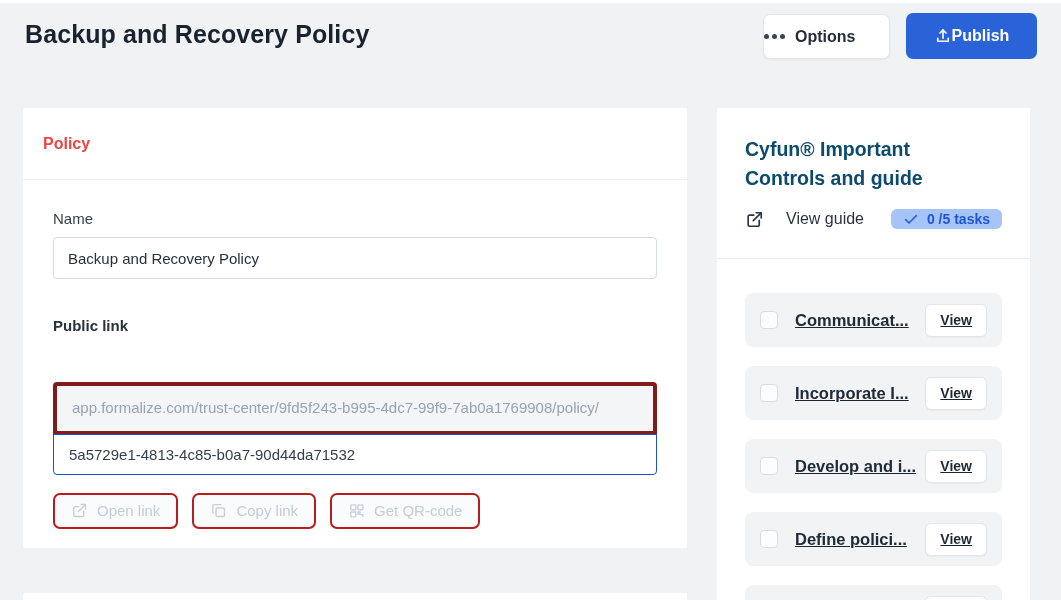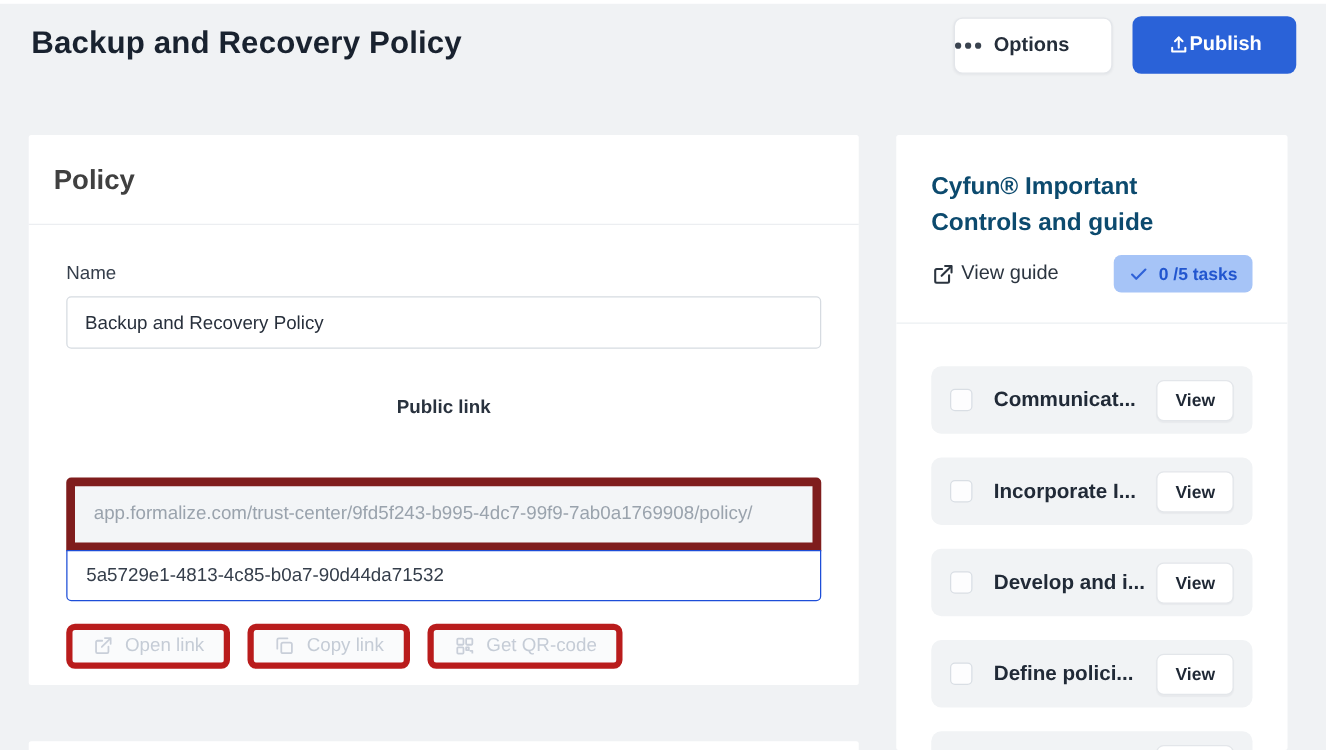--- a/index.html
+++ b/index.html
@@ -36,73 +36,73 @@
 
   
   .policy-card {
     position:absolute; top:108px; left:23px; width:664px; height:440px;
     background:#ffffff; border-radius:2px;
   }
   .policy-card-header {
     height:72px; border-bottom:1px solid #ecee f1;
     border-bottom:1px solid #eceef1;
     display:flex; align-items:center; padding:0 20px;
-    font-size:22px; font-weight:700; color:#404040;
+    font-size:16px; font-weight:700; color:#ef4444;
   }
   .policy-card-body { padding:30px 30px 0 30px; }
   .field-label { font-size:15px; color:#353e4b; margin-bottom:10px; }
   .text-input {
     width:100%; height:42px; border:1px solid #d6dbe1; border-radius:4px;
     padding:0 14px; font-size:15px; color:#28303c; background:#fff;
     font-family:inherit; outline:none;
   }
-  .public-link-row { margin-top:38px; display:flex; align-items:center; gap:9px; margin-bottom:8px;flex-direction:column;}
+  .public-link-row { margin-top:38px; display:flex; align-items:flex-end; gap:9px; margin-bottom:8px;}
   .public-link-label { font-size:15px; font-weight:600; color:#29323e; }
   .public-link-hint { font-size:15px; color:#9aa3ae; }
   .link-base-box {
-    background:#f3f5f7; border:7px solid #7f1d1d; border-radius:4px 4px 0 0;
+    background:#f3f5f7; border:4px solid #7f1d1d; border-radius:4px 4px 0 0;
     padding:11px 15px; font-size:15px; line-height:1.5; color:#9aa3ad;
     overflow-wrap:break-word; word-break:break-all;margin-top:48px;
   }
   .link-slug-input {
     width:100%; height:41px; border:1px solid #1d4ed8; border-radius:0 0 4px 4px;
     margin-top:-1px; padding:0 15px; font-size:15px; color:#353e4b; background:#fff;
     font-family:inherit; outline:none; position:relative;
   }
   .link-actions { margin-top:18px; display:flex; gap:14px; }
   .link-action-btn {
     height:36px; padding:0 16px; display:flex; align-items:center; gap:9px;
-    background:#fafbfc; border:5px solid #b91c1c; border-radius:7px;
+    background:#fafbfc; border:2px solid #b91c1c; border-radius:7px;
     font-size:15px; font-weight:500; color:#c5ccd6; cursor:default;
     font-family:inherit;
   }
   .link-action-btn svg { stroke:#c9cfd9; }
 
   
   .guide-panel {
     position:absolute; top:108px; left:717px; width:313px; height:492px;
     background:#ffffff; border-radius:2px; overflow:hidden;
     padding:27px 28px 0 28px;
   }
   .guide-title {
     font-size:19.5px; font-weight:700; color:#0c4a6e; line-height:29px; width:225px;
   }
   .guide-row { margin-top:11px; display:flex; align-items:center; height:30px; }
-  .view-guide { display:flex; align-items:center; gap:5px; font-size:16px; color:#2b343f; cursor:pointer; }
+  .view-guide { display:flex; align-items:center; gap:22px; font-size:16px; color:#2b343f; cursor:pointer; }
   .view-guide svg { stroke:#2b343f; }
   .tasks-badge {
-    margin-left:auto; height:30px; padding:0 12px; border-radius:6px;
+    margin-left:auto; height:20px; padding:0 12px; border-radius:6px;
     background:#a6c4f7; display:flex; align-items:center; gap:8px;
     font-size:14px; font-weight:700; color:#2256cf;
   }
   .guide-divider { margin:24px -28px 0; border-top:1px solid #eceff2; }
   .task-list { padding-top:34px; }
   .task-item {
     height:54px; border-radius:8px; background:#f1f3f5;
-    display:flex; align-items:center; padding:0 15px; margin-bottom:19px;
+    display:flex; align-items:center; padding:0 15px; margin-bottom:19px;text-decoration:underline;
   }
   .task-checkbox {
     width:18px; height:18px; border:1.5px solid #d9dee4; border-radius:4px;
     background:#fdfdfe; flex:0 0 auto; cursor:pointer;
   }
   .task-label {
     margin-left:17px; font-size:16.5px; font-weight:700; color:#212a37;
     white-space:nowrap; overflow:hidden;
   }
   .task-view-btn {

